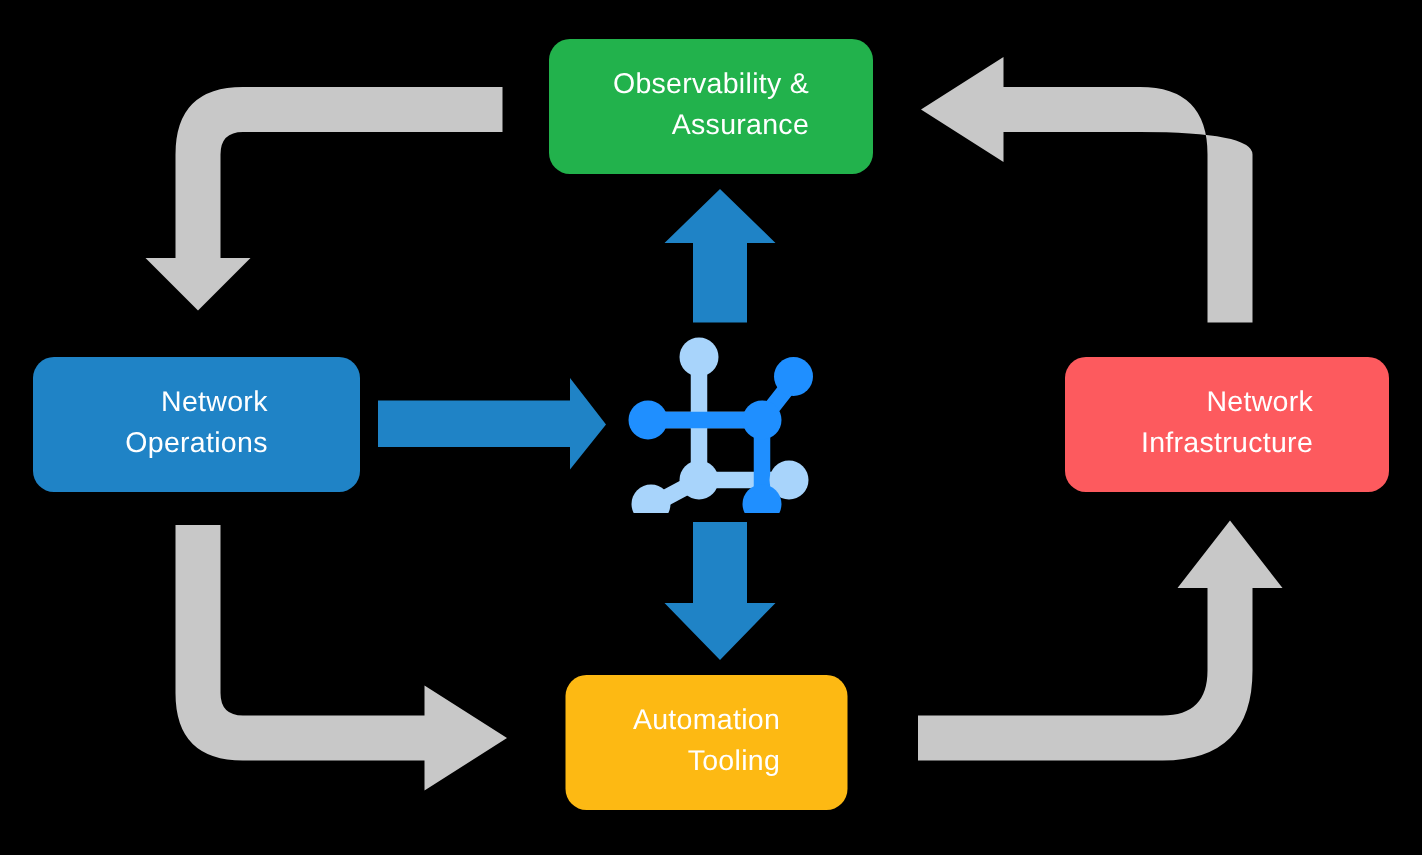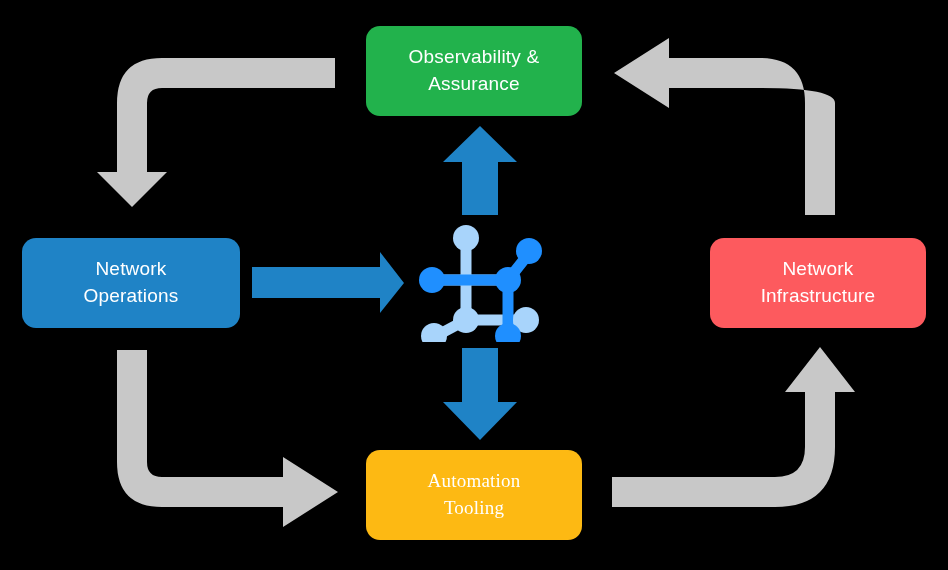--- a/index.html
+++ b/index.html
@@ -14,21 +14,21 @@
     background: #000000;
     overflow: hidden;
     font-family: "Liberation Sans", sans-serif;
   }
   .node-box {
     position: absolute;
     border-radius: 14px;
     display: flex;
     align-items: center;
     justify-content: center;
-    text-align: center;
+    text-align: right;
     color: #ffffff;
     font-size: 19px;
     font-weight: 400;
     line-height: 1.42;
     letter-spacing: 0.2px;
     box-sizing: border-box;
     padding: 4px 10px;
   }
   .node-label {
     white-space: pre-line;
@@ -129,18 +129,18 @@
   <div class="node-box" style="left:22px; top:238px; width:218px; height:90px; background:#1f83c6;">
     <span class="node-label">Network
 Operations</span>
   </div>
 
   <div class="node-box" style="left:710px; top:238px; width:216px; height:90px; background:#fd5a5e;">
     <span class="node-label">Network
 Infrastructure</span>
   </div>
 
-  <div class="node-box" style="left:366px; top:450px; width:216px; height:90px; background:#fdb913;font-family:Liberation Serif, serif;">
+  <div class="node-box" style="left:377px; top:450px; width:188px; height:90px; background:#fdb913;">
     <span class="node-label">Automation
 Tooling</span>
   </div>
 
 </div>
 
 </body></html>

